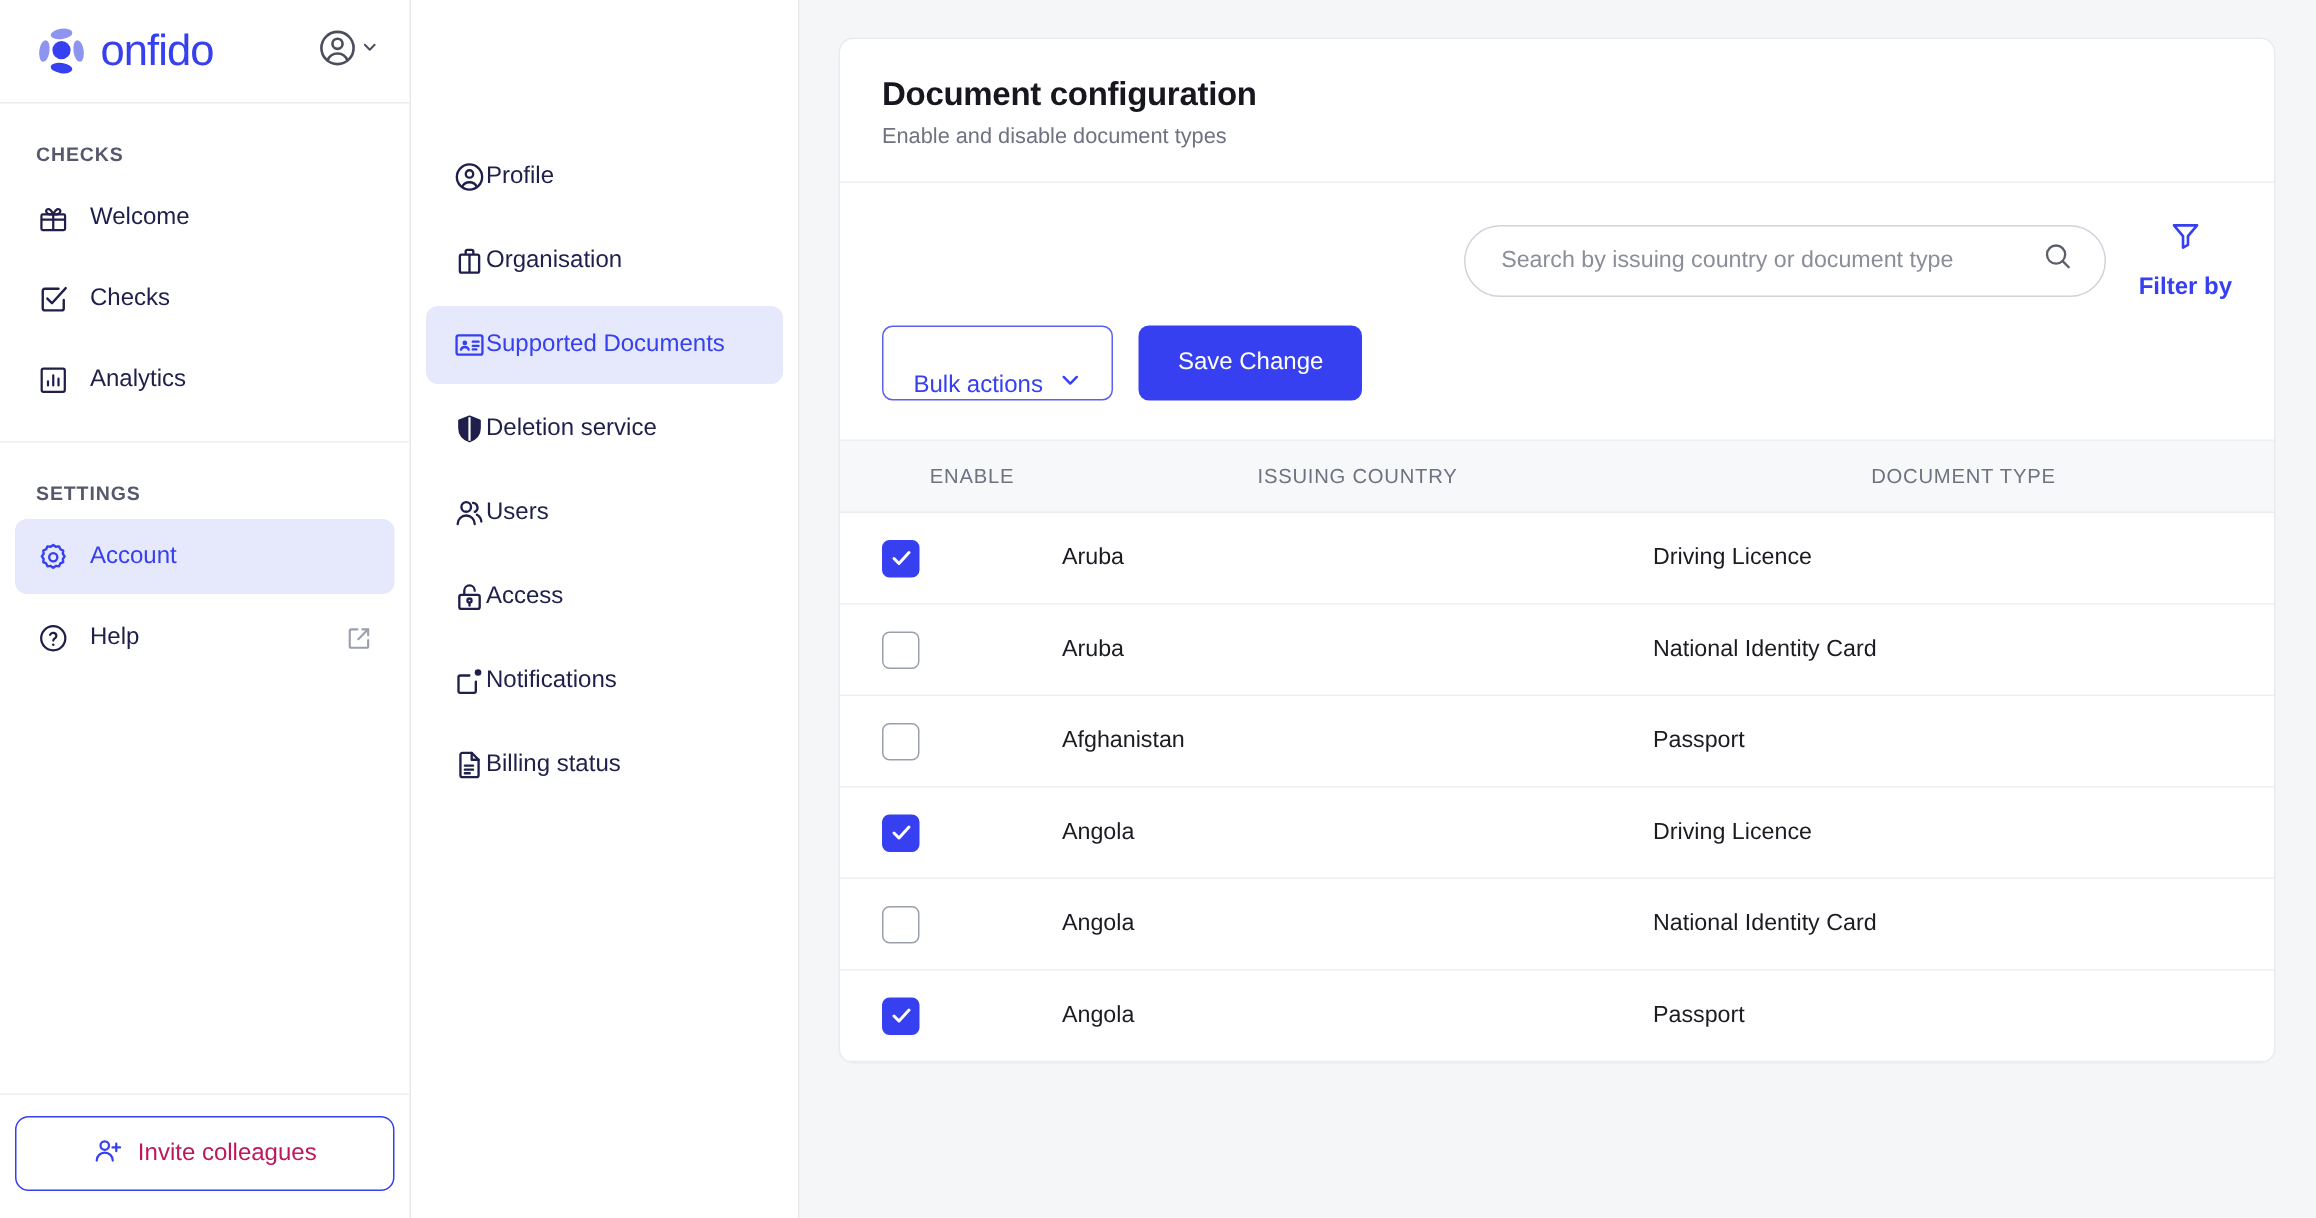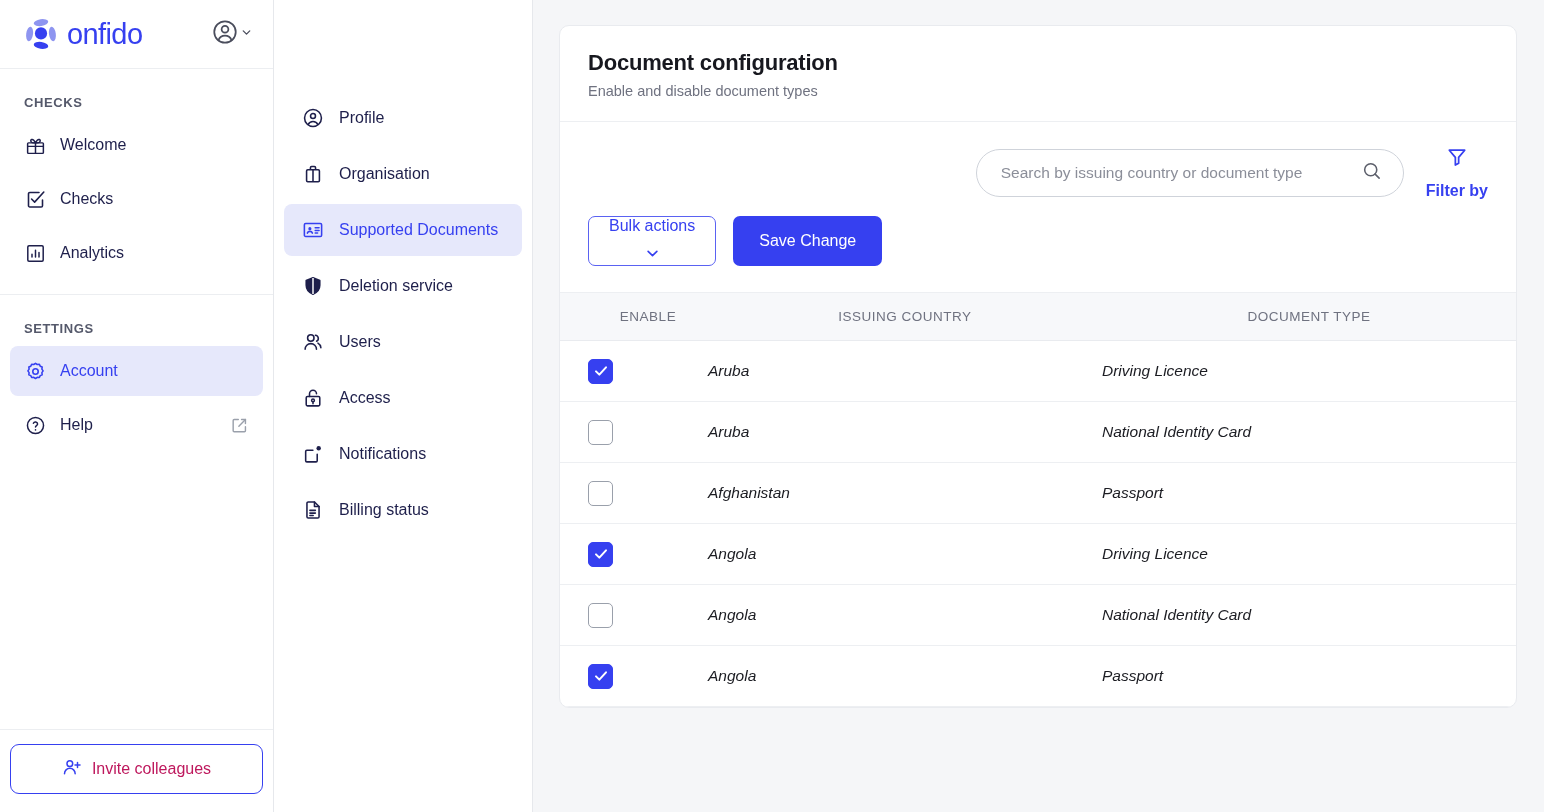--- a/index.html
+++ b/index.html
@@ -63,21 +63,21 @@
     color: #be185d; font-size: 16px; background: #fff; cursor: pointer;
   }
 
   
   .subnav {
     width: 259px; flex: 0 0 259px; height: 812px;
     background: #ffffff; border-right: 1px solid #e6e8ec;
     padding-top: 88px;
   }
   .sub-item {
-    display: flex; align-items: center; gap: 15px;
+    display: flex; align-items: center; gap: 0;
     height: 52px; margin: 4px 10px; padding: 0 18px;
     border-radius: 8px; cursor: pointer;
     color: #1e1f4b; font-size: 16px;
   }
   .sub-item .ico { width: 22px; height: 22px; flex: 0 0 22px; display: flex; align-items: center; justify-content: center; }
   .sub-item.active { background: #e6e8fb; color: #3640f0; }
 
   
   .main { flex: 1 1 auto; height: 812px; background: #f5f6f8; padding: 25px 28px 0 26px; overflow: hidden; }
   .card {
@@ -101,38 +101,37 @@
   }
   .search input::placeholder { color: #8b8e99; }
   .filter-by {
     display: flex; align-items: center; gap: 10px; cursor: pointer;
     color: #3640f0; font-size: 16px; font-weight: 600; flex-direction: column;
   }
   .tb-row2 { display: flex; align-items: center; gap: 17px; margin-top: 16px; }
   .btn-outline {
     height: 50px; border: 1.5px solid #5a62f2; border-radius: 7px; background: #fff;
     color: #3640f0; font-size: 16px; padding: 0 20px; cursor: pointer;
-    display: flex; align-items: center; gap: 11px;
+    display: flex; align-items: flex-end; gap: 11px;
     font-family: "Liberation Sans", sans-serif;
-    flex-direction: column;
   }
   .btn-primary {
     height: 50px; border: 0; border-radius: 7px; background: #3640f0;
     color: #fff; font-size: 16px; padding: 0 26px; cursor: pointer;
     display: flex; align-items: center;
     font-family: "Liberation Sans", sans-serif;
   }
 
   table.doctable { width: 100%; border-collapse: collapse; }
   table.doctable thead th {
     background: #f7f8fa; text-align: center; font-weight: 400;
     font-size: 13.5px; color: #6f7280; letter-spacing: 0.5px;
     padding: 16px 0 16px 0; border-bottom: 1px solid #e9ebef;
   }
-  table.doctable td { padding: 0; border-bottom: 1px solid #edeff2; height: 61px; font-style: italic; }
+  table.doctable td { padding: 0; border-bottom: 1px solid #edeff2; height: 61px; }
   table.doctable tbody tr:last-child td { border-bottom: 1px solid #edeff2; }
   .col-enable { width: 148px; padding-left: 28px !important; }
   .col-country { width: 394px; }
   .col-type { }
   .cell-txt { font-size: 15.5px; color: #1b1c22; }
 
   .cbox {
     width: 25px; height: 25px; border-radius: 5px;
     border: 1.5px solid #9aa0ab; background: #fff;
     display: inline-flex; align-items: center; justify-content: center;

